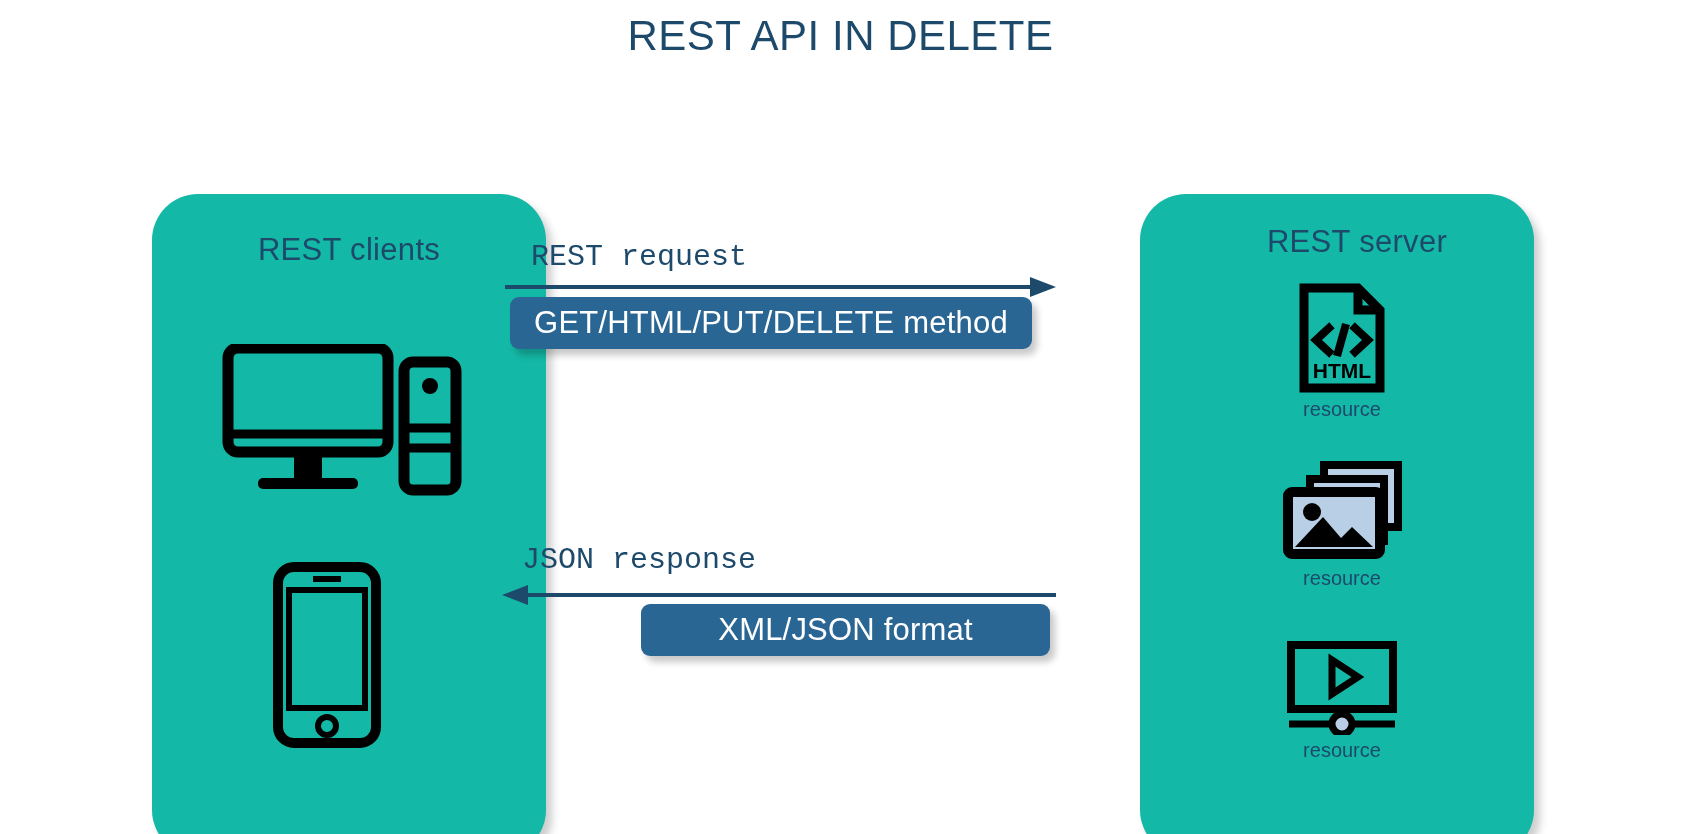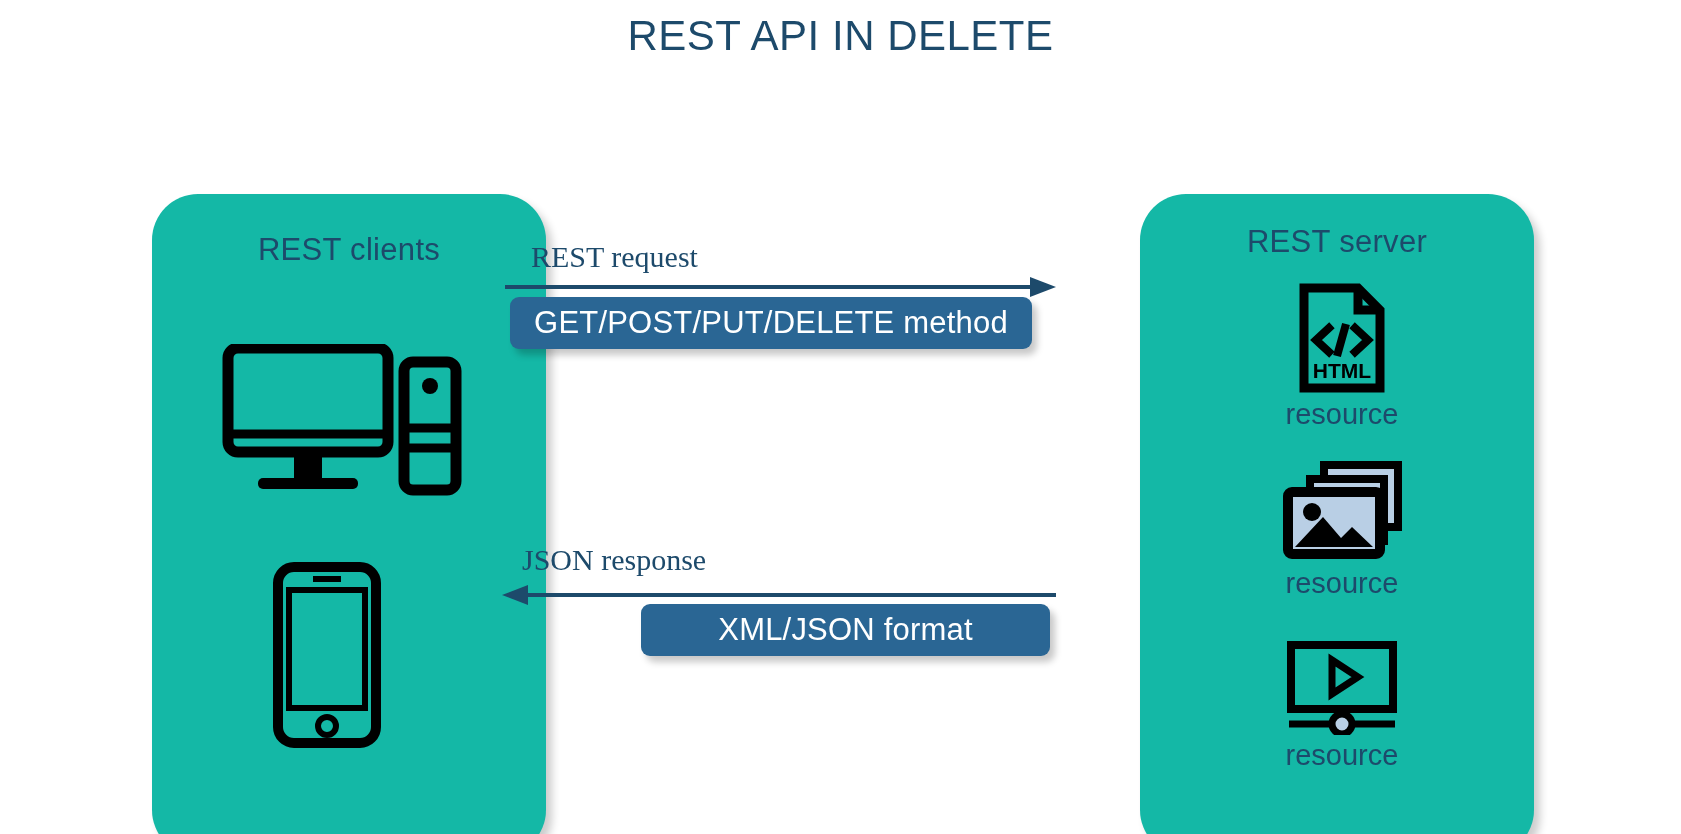--- a/index.html
+++ b/index.html
@@ -53,21 +53,21 @@
     position: absolute;
     left: 0;
     width: 100%;
     text-align: center;
     font-size: 31px;
     color: #1d4a6b;
     font-family: "Liberation Sans", sans-serif;
     letter-spacing: 0.3px;
   }
   #panel-clients .panel-title { top: 38px; }
-  #panel-server  .panel-title { top: 30px; }
+  #panel-server  .panel-title { top: 30px; padding-left: 20px; }
 
   
   #desktop-icon {
     position: absolute;
     left: 70px;
     top: 150px;
   }
   #phone-icon {
     position: absolute;
     left: 120px;
@@ -85,37 +85,37 @@
   #resource-image { top: 265px; }
   #resource-video { top: 445px; }
 
   .resource-icon {
     display: block;
     margin: 0 auto;
   }
   .resource-label {
     display: block;
     margin-top: 4px;
-    font-size: 29px;
+    font-size: 20px;
     color: #1d4a6b;
     font-family: "Liberation Sans", sans-serif;
   }
 
   
   .arrow-svg {
     position: absolute;
   }
   #arrow-request { left: 505px; top: 270px; }
   #arrow-response { left: 500px; top: 578px; }
 
   .arrow-caption {
     position: absolute;
     font-size: 30px;
     color: #1d4a6b;
-    font-family: Liberation Serif, serif;
+    font-family: Liberation Mono, monospace;
     white-space: nowrap;
   }
   #caption-request  { left: 531px; top: 240px; }
   #caption-response { left: 522px; top: 543px; }
 
   
   .badge {
     position: absolute;
     background: #2a6694;
     color: #ffffff;
@@ -211,21 +211,21 @@
   </div>
 </div>
 
 <div id="caption-request" class="arrow-caption">REST request</div>
 
 <svg id="arrow-request" class="arrow-svg" width="552" height="34" viewBox="0 0 552 34" fill="none">
   <line x1="0" y1="17" x2="528" y2="17" stroke="#1d4a6b" stroke-width="4"></line>
   <path d="M551 17 L525 7 L525 27 Z" fill="#1d4a6b"></path>
 </svg>
 
-<div id="badge-method" class="badge">GET/POST/PUT/DELETE method</div>
+<div id="badge-method" class="badge">GET/HTML/PUT/DELETE method</div>
 
 <div id="caption-response" class="arrow-caption">JSON response</div>
 
 <svg id="arrow-response" class="arrow-svg" width="556" height="34" viewBox="0 0 556 34" fill="none">
   <line x1="26" y1="17" x2="556" y2="17" stroke="#1d4a6b" stroke-width="4"></line>
   <path d="M2 17 L28 7 L28 27 Z" fill="#1d4a6b"></path>
 </svg>
 
 <div id="badge-format" class="badge">XML/JSON format</div>
 

